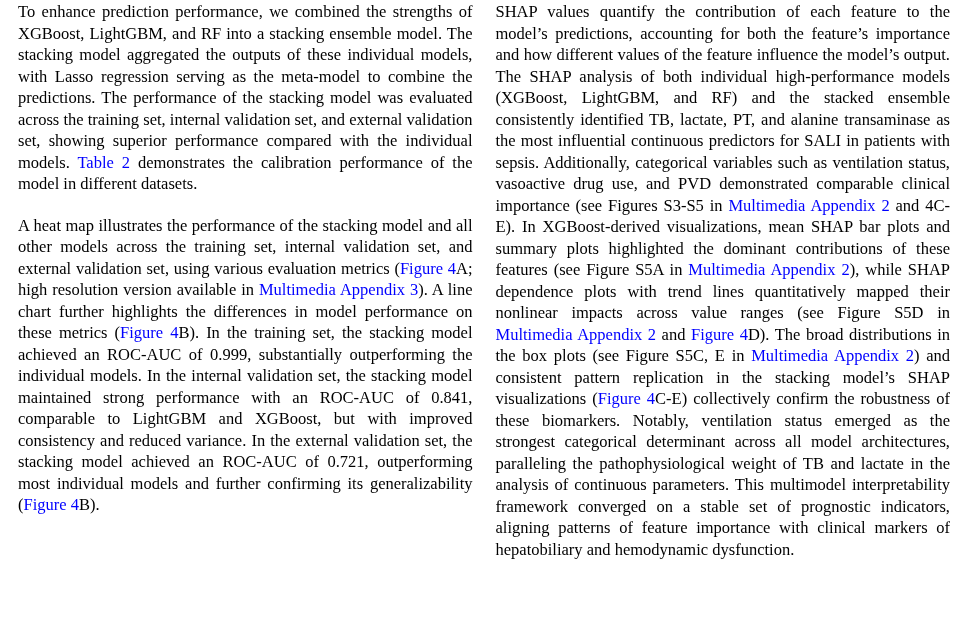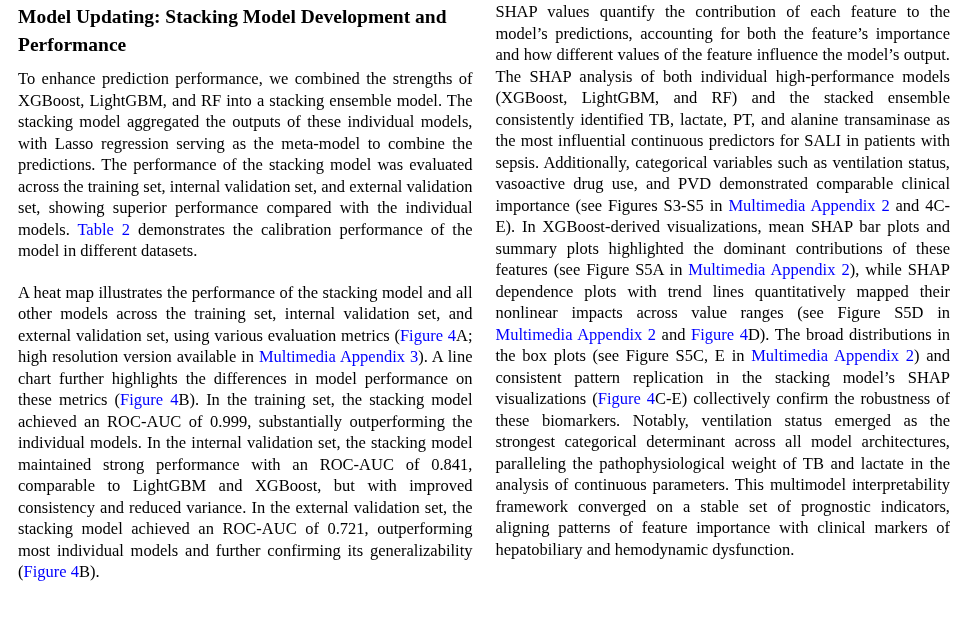--- a/index.html
+++ b/index.html
@@ -46,20 +46,19 @@
     color: #0000ff;
     text-decoration: none;
     cursor: pointer;
   }
 </style>
 </head>
 <body>
 
 <div class="page">
   <div class="column">
-    <h1 class="section-heading">Model Updating: Stacking Model Development and Performance</h1>
     <p class="body-para">To enhance prediction performance, we combined the strengths of XGBoost, LightGBM, and RF into a stacking ensemble model. The stacking model aggregated the outputs of these individual models, with Lasso regression serving as the meta-model to combine the predictions. The performance of the stacking model was evaluated across the training set, internal validation set, and external validation set, showing superior performance compared with the individual models. <a class="ref-link" href="#" style="color: rgb(0, 0, 255);">Table 2</a> demonstrates the calibration performance of the model in different datasets.</p>
     <p class="body-para">A heat map illustrates the performance of the stacking model and all other models across the training set, internal validation set, and external validation set, using various evaluation metrics (<a class="ref-link" href="#" style="color: rgb(0, 0, 255);">Figure 4</a>A; high resolution version available in <a class="ref-link" href="#" style="color: rgb(0, 0, 255);">Multimedia Appendix 3</a>). A line chart further highlights the differences in model performance on these metrics (<a class="ref-link" href="#" style="color: rgb(0, 0, 255);">Figure 4</a>B). In the training set, the stacking model achieved an ROC-AUC of 0.999, substantially outperforming the individual models. In the internal validation set, the stacking model maintained strong performance with an ROC-AUC of 0.841, comparable to LightGBM and XGBoost, but with improved consistency and reduced variance. In the external validation set, the stacking model achieved an ROC-AUC of 0.721, outperforming most individual models and further confirming its generalizability (<a class="ref-link" href="#" style="color: rgb(0, 0, 255);">Figure 4</a>B).</p>
   </div>
   <div class="column">
     <p class="body-para">SHAP values quantify the contribution of each feature to the model’s predictions, accounting for both the feature’s importance and how different values of the feature influence the model’s output. The SHAP analysis of both individual high-performance models (XGBoost, LightGBM, and RF) and the stacked ensemble consistently identified TB, lactate, PT, and alanine transaminase as the most influential continuous predictors for SALI in patients with sepsis. Additionally, categorical variables such as ventilation status, vasoactive drug use, and PVD demonstrated comparable clinical importance (see Figures S3-S5 in <a class="ref-link" href="#" style="color: rgb(0, 0, 255);">Multimedia Appendix 2</a> and 4C-E). In XGBoost-derived visualizations, mean SHAP bar plots and summary plots highlighted the dominant contributions of these features (see Figure S5A in <a class="ref-link" href="#" style="color: rgb(0, 0, 255);">Multimedia Appendix 2</a>), while SHAP dependence plots with trend lines quantitatively mapped their nonlinear impacts across value ranges (see Figure S5D in <a class="ref-link" href="#" style="color: rgb(0, 0, 255);">Multimedia Appendix 2</a> and <a class="ref-link" href="#" style="color: rgb(0, 0, 255);">Figure 4</a>D). The broad distributions in the box plots (see Figure S5C, E in <a class="ref-link" href="#" style="color: rgb(0, 0, 255);">Multimedia Appendix 2</a>) and consistent pattern replication in the stacking model’s SHAP visualizations (<a class="ref-link" href="#" style="color: rgb(0, 0, 255);">Figure 4</a>C-E) collectively confirm the robustness of these biomarkers. Notably, ventilation status emerged as the strongest categorical determinant across all model architectures, paralleling the pathophysiological weight of TB and lactate in the analysis of continuous parameters. This multimodel interpretability framework converged on a stable set of prognostic indicators, aligning patterns of feature importance with clinical markers of hepatobiliary and hemodynamic dysfunction.</p>
   </div>
 </div>
 
 </body></html>

